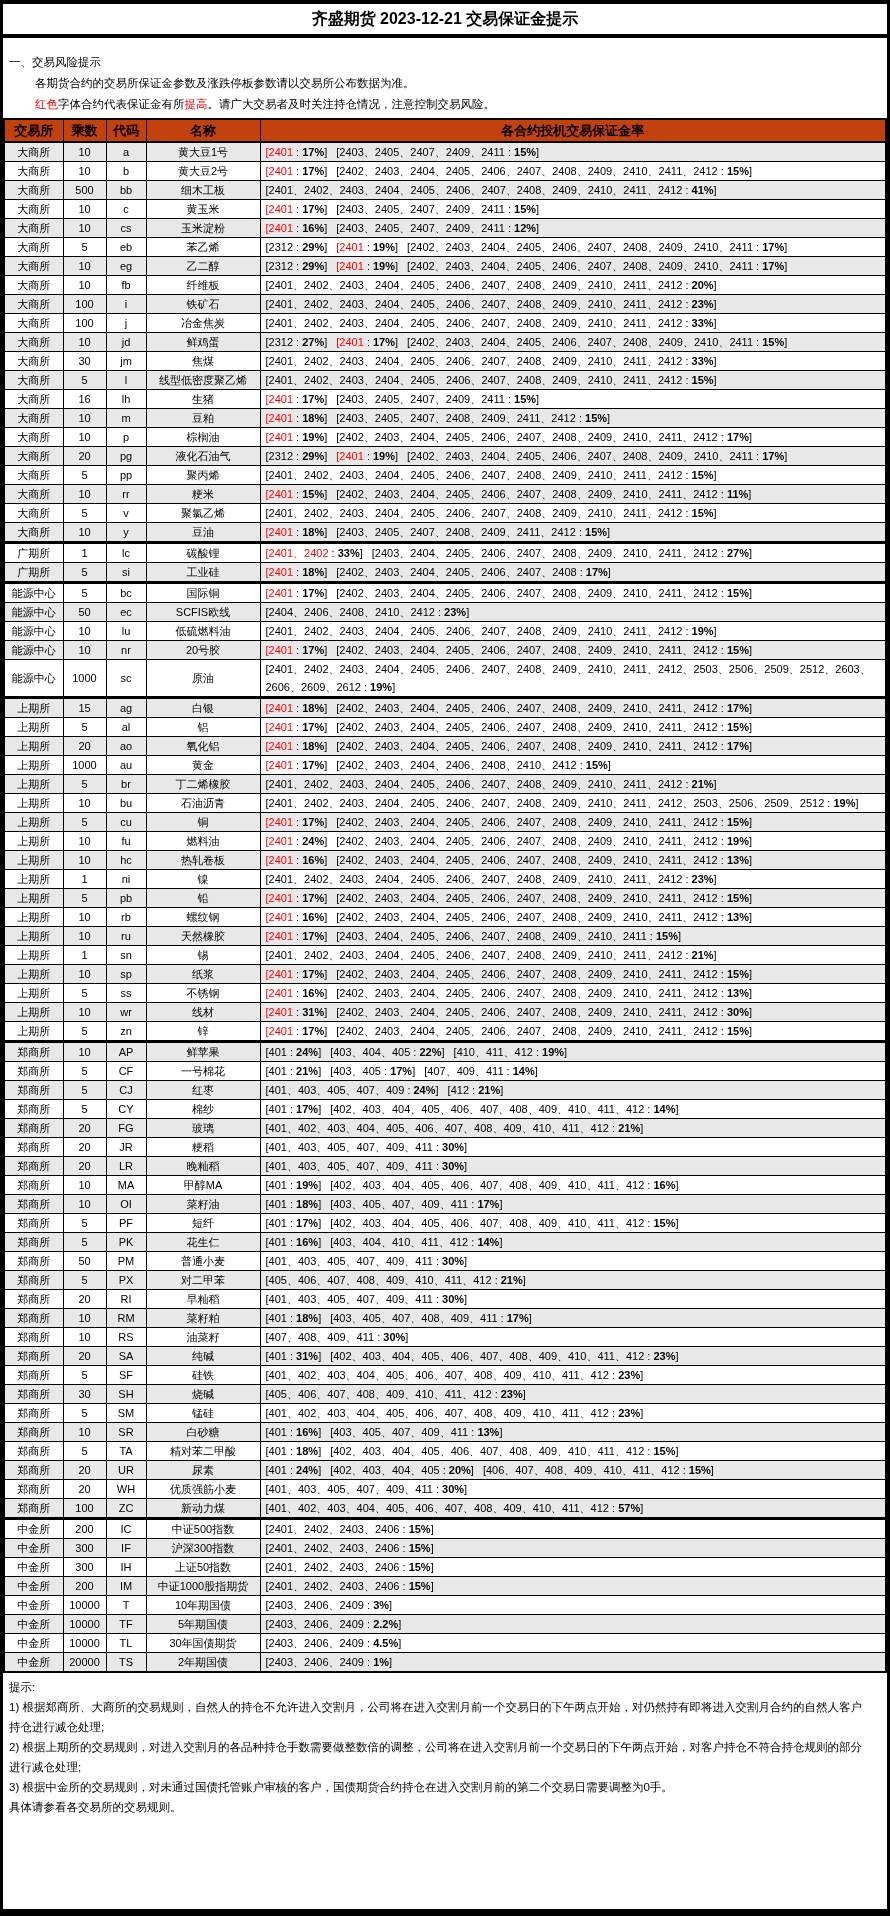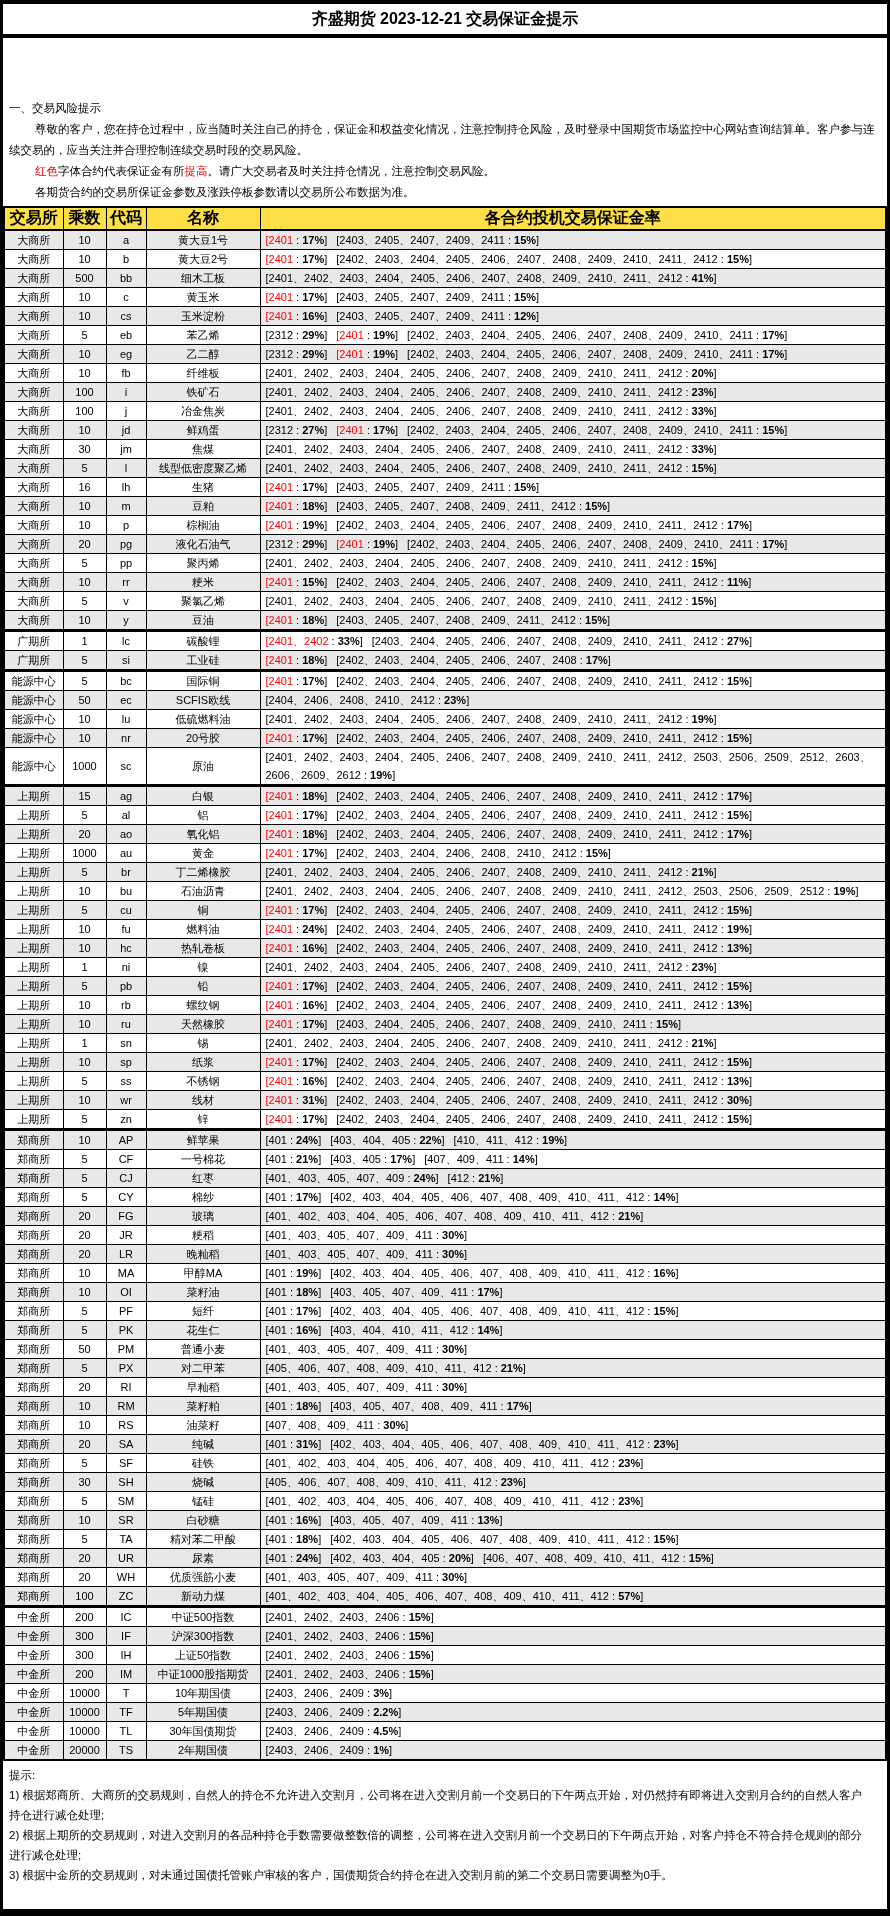--- a/index.html
+++ b/index.html
@@ -6,29 +6,29 @@
   body { font-family:"Liberation Sans","DejaVu Sans",sans-serif; color:#000; }
   .page {
     position:relative; width:890px; height:1916px; box-sizing:border-box;
     border:3px solid #000; border-top-width:4px; border-bottom-width:7px;
     background:#fff; overflow:hidden;
   }
   .title {
     height:30px; line-height:30px; text-align:center;
     font-size:16px; font-weight:bold; border-bottom:4px solid #000;
   }
-  .intro { padding:22px 6px 3px 6px; font-size:11.5px; line-height:21px;margin-top:38px; }
+  .intro { padding:14px 6px 3px 6px; font-size:11.5px; line-height:21px; }
   .intro p { margin:0; }
   .indent { text-indent:26px; }
   .red { color:var(--red,#ff0000); }
 
   table.margin-table { width:100%; border-collapse:collapse; table-layout:fixed; border:2px solid #000; }
   table.margin-table th {
     border:1px solid #000; border-bottom:2px solid #000;
-    height:21px; font-size:16px; font-weight:bold; padding:0; background:#fde047;
+    height:21px; font-size:13px; font-weight:bold; padding:0; background:#c2410c;
   }
   table.margin-table td {
     border:1px solid #000; height:18px; line-height:18px;
     font-size:11px; padding:0 1px; text-align:center; overflow:hidden;
   }
   table.margin-table td.margin-cell { text-align:left; padding:0 5px; white-space:normal; }
   tr.stripe td { background:var(--stripe,#e8e8e8); }
   tr.group-start td { border-top:3px solid #000; }
   .group { margin-right:9px; }
   .margin-cell b { font-weight:bold; }
@@ -38,23 +38,22 @@
 </style>
 </head>
 <body>
 
 <div class="page">
 
   <div class="title">齐盛期货 2023-12-21 交易保证金提示</div>
 
   <div class="intro">
     <p>一、交易风险提示</p>
-    <p class="indent">尊敬的客户，您在持仓过程中，应当随时关注自己的持仓，保证金和权益变化情况，注意控制持仓风险，及时登录中国期货市场监控中心网站查询结算单。客户参与连续交易的，应当关注并合理控制连续交易时段的交易风险。</p>
+    <p class="indent">各期货合约的交易所保证金参数及涨跌停板参数请以交易所公布数据为准。</p>
     <p class="indent"><span class="red">红色</span><span>字体合约代表保证金有所</span><span class="red">提高</span><span>。请广大交易者及时关注持仓情况，注意控制交易风险。</span></p>
-    <p class="indent">各期货合约的交易所保证金参数及涨跌停板参数请以交易所公布数据为准。</p>
   </div>
 
   <table class="margin-table">
     <colgroup>
       <col style="width:59px">
         <col style="width:43px">
         <col style="width:40px">
         <col style="width:114px">
         <col>
     </colgroup>
@@ -624,15 +623,16 @@
       </tbody>
   </table>
 
   <div class="notes">
     <p>提示:</p>
     <div>
         <p>1) 根据郑商所、大商所的交易规则，自然人的持仓不允许进入交割月，公司将在进入交割月前一个交易日的下午两点开始，对仍然持有即将进入交割月合约的自然人客户持仓进行减仓处理;</p>
         <p>2) 根据上期所的交易规则，对进入交割月的各品种持仓手数需要做整数倍的调整，公司将在进入交割月前一个交易日的下午两点开始，对客户持仓不符合持仓规则的部分进行减仓处理;</p>
         <p>3) 根据中金所的交易规则，对未通过国债托管账户审核的客户，国债期货合约持仓在进入交割月前的第二个交易日需要调整为0手。</p>
       </div>
+    <p>具体请参看各交易所的交易规则。</p>
   </div>
 
 </div>
 
 </body></html>

